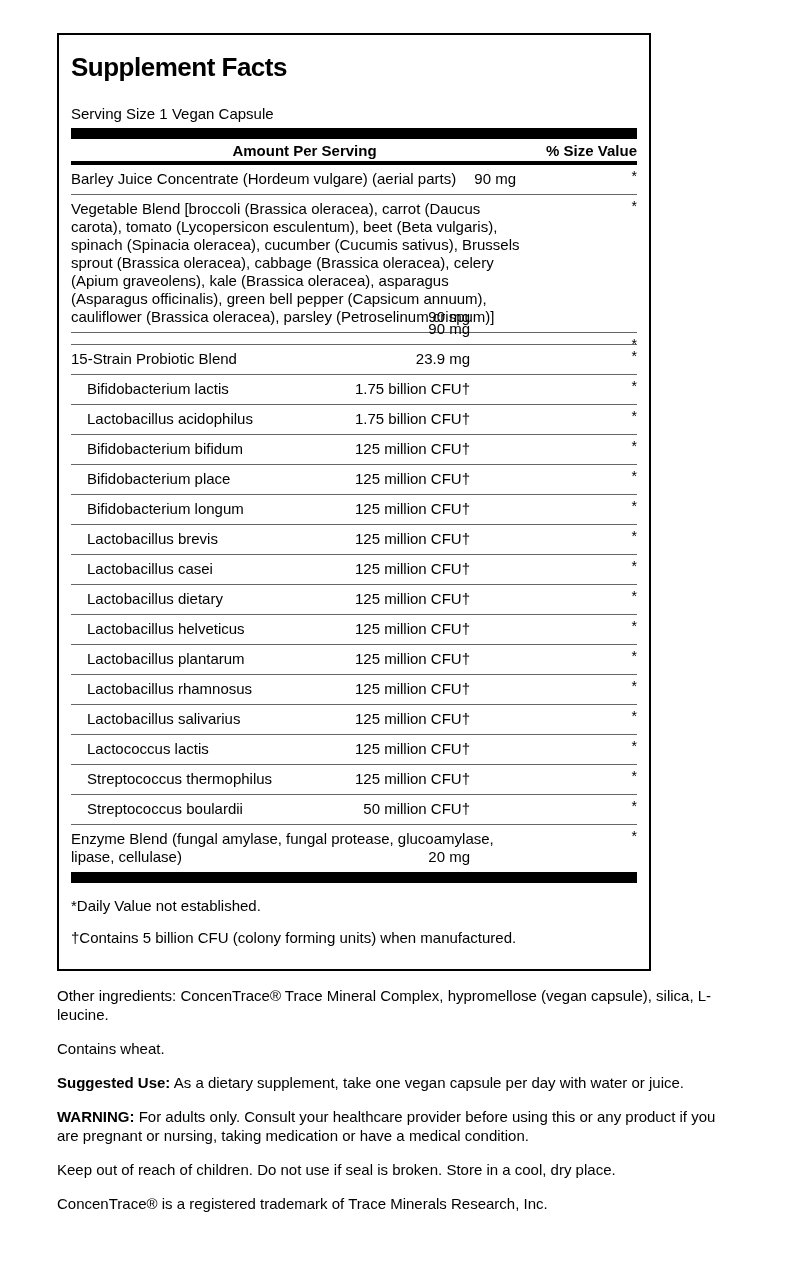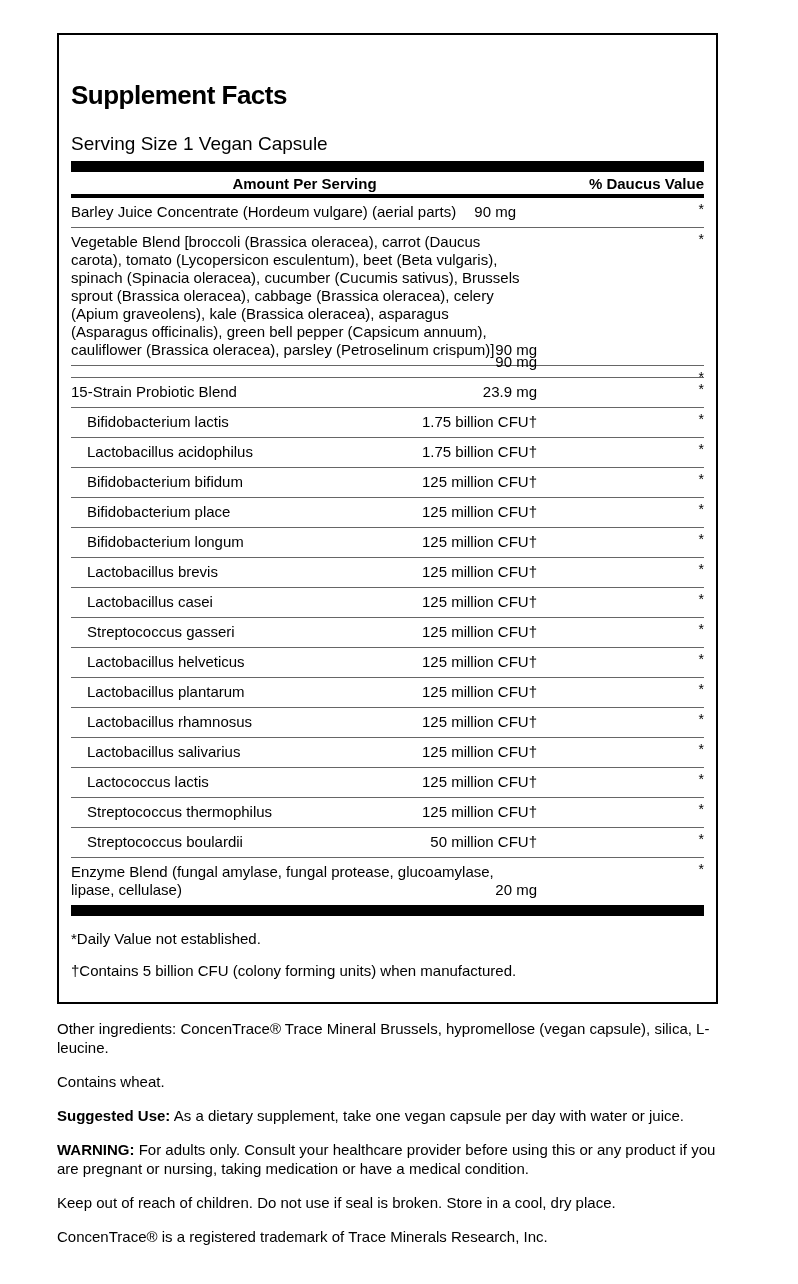--- a/index.html
+++ b/index.html
@@ -7,33 +7,33 @@
   body {
     width: 798px; height: 1284px;
     font-family: "Liberation Sans", sans-serif;
     color: #000;
     position: relative;
   }
   .page { position: absolute; left: 57px; top: 33px; width: 661px; }
 
   
   .facts-box {
-    width: 661px;
+    width: 594px;
     border: 2px solid #000;
     background: #fff;
-    padding: 28px 12px 22px 12px;
+    padding: 0 12px 22px 12px;
   }
   .title {
     font-size: 26px;
     font-weight: bold;
     letter-spacing: -0.5px;
     margin-top: 17px;
   }
   .serving {
-    font-size: 19px;
+    font-size: 15px;
     margin-top: 22px;
     margin-bottom: 6px;
   }
   .bar { background: #000; width: 100%; }
   .bar.thick { height: 11px; }
   .bar.medium { height: 4px; }
 
   .head-row {
     display: flex;
     align-items: center;
@@ -85,21 +85,21 @@
 <div class="page">
 
   <div class="facts-box">
     <div class="title">Supplement Facts</div>
     <div class="serving">Serving Size 1 Vegan Capsule</div>
 
     <div class="bar thick"></div>
 
     <div class="head-row">
       <div class="head-amount">Amount Per Serving</div>
-      <div class="head-dv">% Daucus Value</div>
+      <div class="head-dv">% Size Value</div>
     </div>
 
     <div class="bar medium"></div>
 
     <div id="rows">
   <div class="row inline">
     <div class="name">Barley Juice Concentrate (Hordeum vulgare) (aerial parts)</div>
     <div class="amount">90 mg</div>
     <div class="dv">*</div>
   </div>
@@ -157,21 +157,21 @@
     <div class="dv">*</div>
   </div>
 
   <div class="row indent">
     <div class="name">Lactobacillus casei</div>
     <div class="amount">125 million CFU†</div>
     <div class="dv">*</div>
   </div>
 
   <div class="row indent">
-    <div class="name">Streptococcus gasseri</div>
+    <div class="name">Lactobacillus dietary</div>
     <div class="amount">125 million CFU†</div>
     <div class="dv">*</div>
   </div>
 
   <div class="row indent">
     <div class="name">Lactobacillus helveticus</div>
     <div class="amount">125 million CFU†</div>
     <div class="dv">*</div>
   </div>
 
@@ -219,21 +219,21 @@
 </div>
 
     <div class="bar thick"></div>
 
     <div class="footnotes">
       <div class="footnote">*Daily Value not established.</div>
       <div class="footnote">†Contains 5 billion CFU (colony forming units) when manufactured.</div>
     </div>
   </div>
 
-  <p class="below">Other ingredients: ConcenTrace® Trace Mineral Brussels, hypromellose (vegan capsule), silica, L-leucine.</p>
+  <p class="below">Other ingredients: ConcenTrace® Trace Mineral Complex, hypromellose (vegan capsule), silica, L-leucine.</p>
 
   <p class="below">Contains wheat.</p>
 
   <p class="below">
     <b>Suggested Use:</b>
     <span>As a dietary supplement, take one vegan capsule per day with water or juice.</span>
   </p>
 
   <p class="below">
     <b>WARNING:</b>

